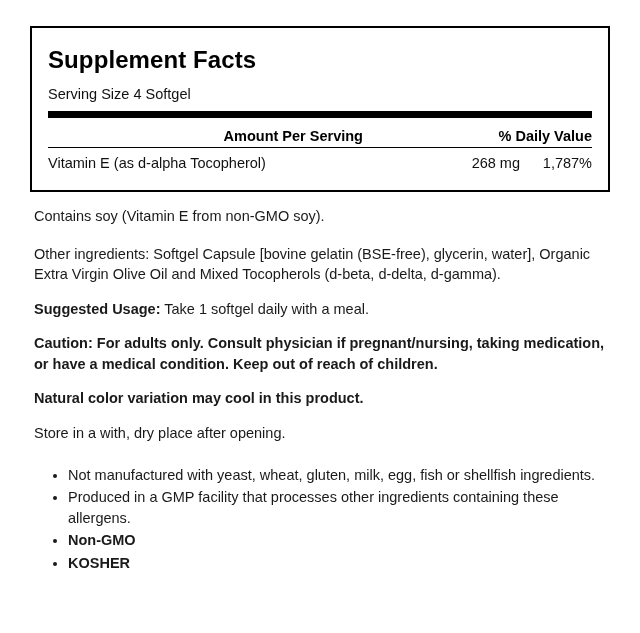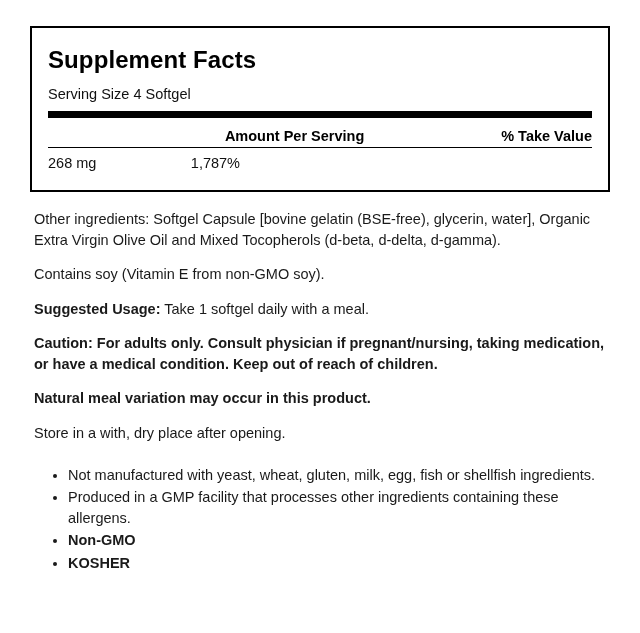--- a/index.html
+++ b/index.html
@@ -72,21 +72,21 @@
     align-items: baseline;
     font-size: 14.5px;
     padding: 7px 0 9px 0;
     color: #111;
   }
   .facts-row .nutrient {
     flex: 1 1 auto;
   }
   .facts-row .amt {
     width: 120px;
-    text-align: left;
+    text-align: right;
   }
   .facts-row .pct {
     width: 72px;
     text-align: right;
   }
 
   
   .body-copy {
     padding: 0 4px 0 4px;
   }
@@ -122,42 +122,43 @@
 <div class="page">
 
   <div class="panel">
     <div class="panel-title">Supplement Facts</div>
     <div class="serving-size">Serving Size 4 Softgel</div>
 
     <div class="rule-thick"></div>
 
     <div class="facts-head">
       <span class="amount">Amount Per Serving</span>
-      <span class="dv">% Take Value</span>
+      <span class="dv">% Daily Value</span>
     </div>
 
     <div class="rule-thin"></div>
 
     <div class="facts-row">
+      <span class="nutrient">Vitamin E (as d-alpha Tocopherol)</span>
       <span class="amt">268 mg</span>
       <span class="pct">1,787%</span>
     </div>
   </div>
 
   <div class="body-copy">
 
+    <p class="para">Contains soy (Vitamin E from non-GMO soy).</p>
+
     <p class="para first">Other ingredients: Softgel Capsule [bovine gelatin (BSE-free), glycerin, water], Organic Extra Virgin Olive Oil and Mixed Tocopherols (d-beta, d-delta, d-gamma).</p>
-
-    <p class="para">Contains soy (Vitamin E from non-GMO soy).</p>
 
     <p class="para"><span class="lead">Suggested Usage:</span><span> Take 1 softgel daily with a meal.</span></p>
 
     <p class="para bold">Caution: For adults only. Consult physician if pregnant/nursing, taking medication, or have a medical condition. Keep out of reach of children.</p>
 
-    <p class="para bold">Natural meal variation may occur in this product.</p>
+    <p class="para bold">Natural color variation may cool in this product.</p>
 
     <p class="para">Store in a with, dry place after opening.</p>
 
     <ul class="notes">
       <li>Not manufactured with yeast, wheat, gluten, milk, egg, fish or shellfish ingredients.</li>
       <li>Produced in a GMP facility that processes other ingredients containing these allergens.</li>
       <li class="strong">Non-GMO</li>
       <li class="strong">KOSHER</li>
     </ul>
 

